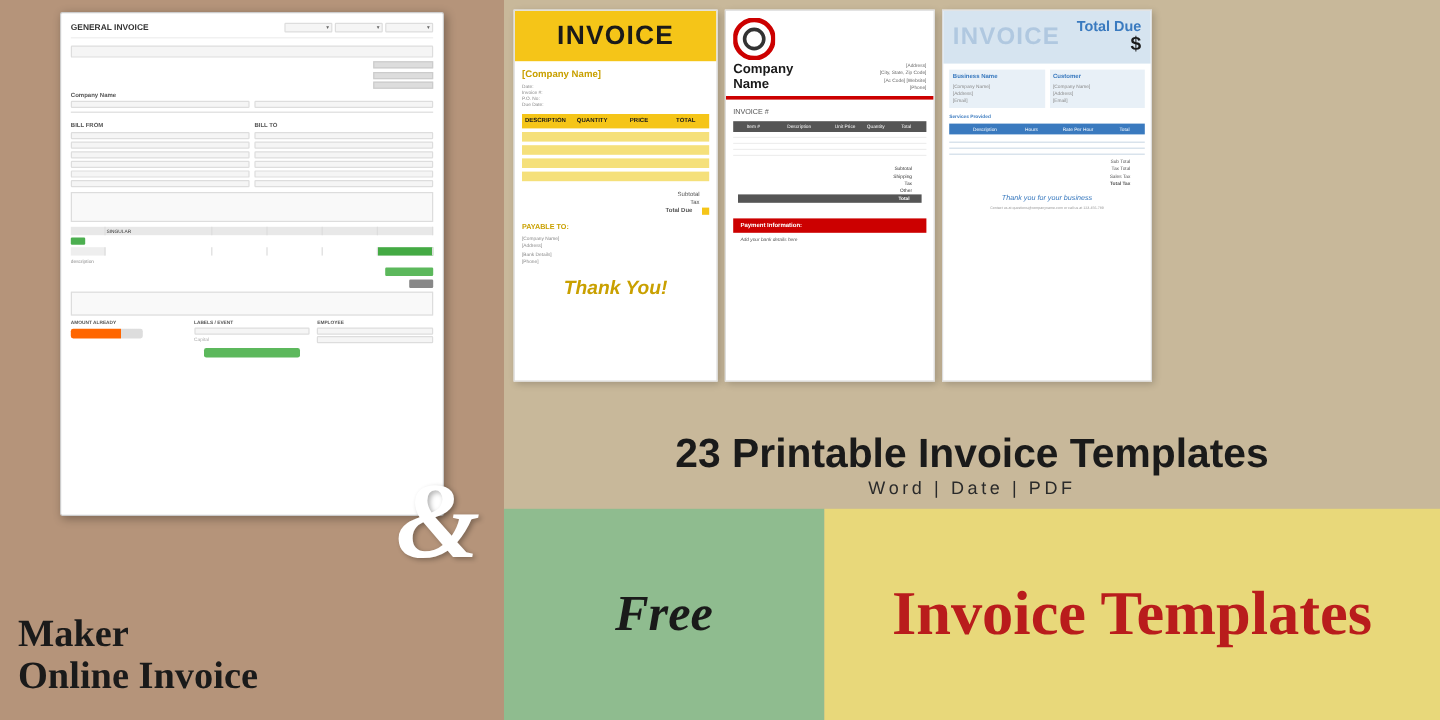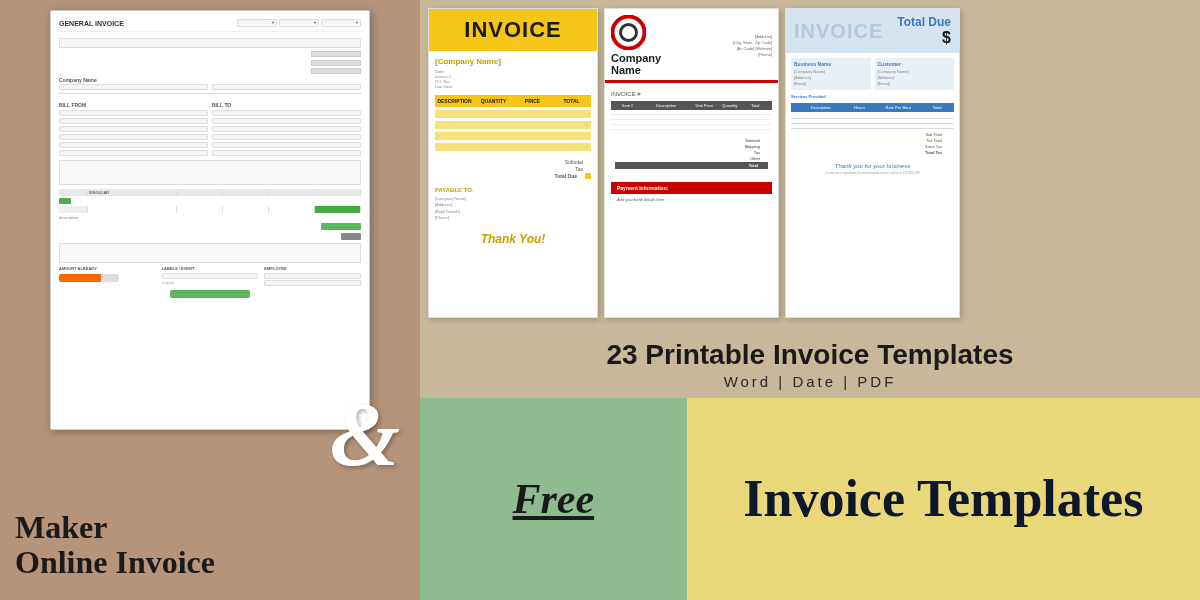--- a/index.html
+++ b/index.html
@@ -288,42 +288,42 @@
     }
 
     .inv-yellow-payable-fields {
       font-size: 4px;
       color: #888;
       line-height: 1.6;
     }
 
     .inv-yellow-thankyou {
       text-align: center;
-      font-size: 12px;
+      font-size: 16px;
       font-weight: bold;
       color: #c9a000;
       margin-top: 10px;
       font-style: italic;
     }
 
     
     .invoice-company {
       width: 175px;
       height: 310px;
       background: white;
       border: 1px solid #ddd;
       overflow: hidden;
       flex-shrink: 0;
       box-shadow: 2px 2px 6px rgba(0,0,0,0.2);
     }
 
     .inv-company-header {
       display: flex;
       justify-content: space-between;
-      align-items: center;
+      align-items: flex-end;
       padding: 6px 6px 4px 6px;
       border-bottom: 3px solid #cc0000;
     }
 
     .inv-company-info {
       text-align: right;
       font-size: 4px;
       color: #666;
       line-height: 1.5;
     }
@@ -498,25 +498,26 @@
     }
 
     
     .printable-section {
       background-color: #c8b89a;
       padding: 10px 20px 8px 20px;
       text-align: center;
     }
 
     .printable-title {
-      font-size: 28px;
+      font-size: 34px;
       font-weight: 900;
       color: #1a1a1a;
       line-height: 1.1;
       font-family: Arial, sans-serif;
+      margin-top: 20px;
     }
 
     .printable-subtitle {
       font-size: 15px;
       color: #2a2a2a;
       letter-spacing: 3px;
       margin-top: 2px;
     }
 
     
@@ -533,36 +534,35 @@
       justify-content: center;
       padding: 15px;
     }
 
     .free-text {
       font-size: 42px;
       font-weight: 700;
       color: #1a1a1a;
       font-family: 'Georgia', cursive;
       font-style: italic;
-      text-decoration: underline;
     }
 
     .invoice-templates-section {
       flex: 2;
       background-color: #e8d87a;
       display: flex;
       align-items: center;
       justify-content: center;
       padding: 10px 20px;
     }
 
     .invoice-templates-text {
       font-size: 52px;
       font-weight: 900;
-      color: #0f172a;
+      color: #b91c1c;
       font-family: 'Georgia', serif;
       line-height: 1;
       text-align: center;
     }
 
     
     .circle-logo {
       width: 35px;
       height: 35px;
     }

